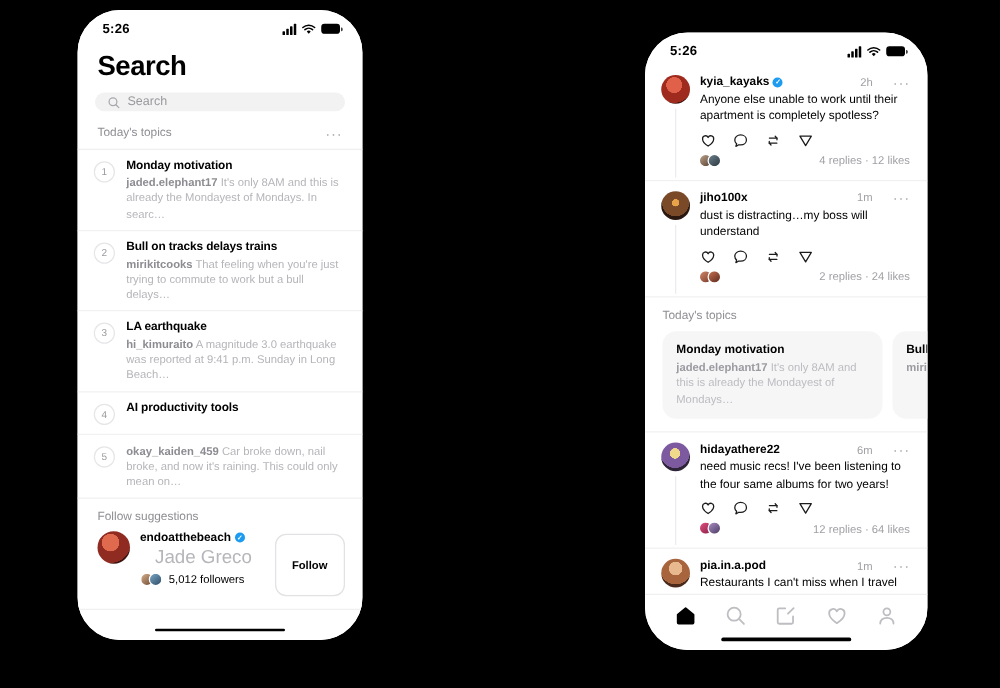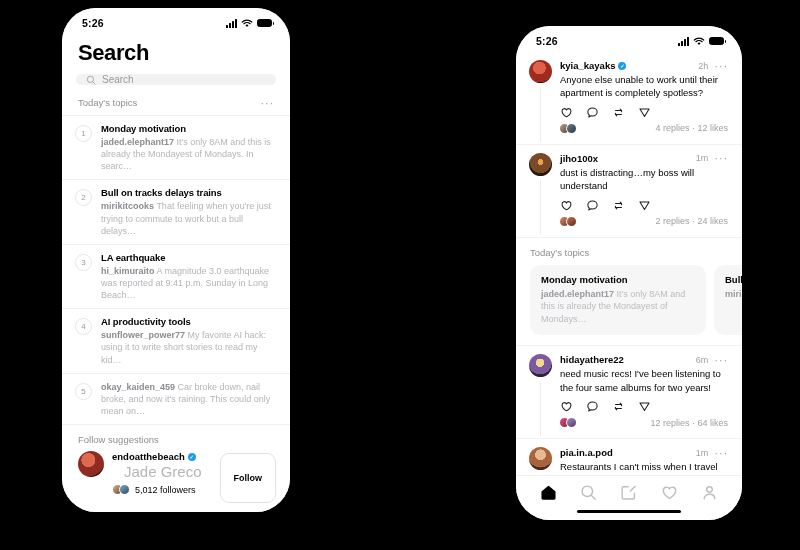--- a/index.html
+++ b/index.html
@@ -96,21 +96,21 @@
 
   
   .feed { flex:1 1 auto; overflow:hidden; }
   .post { padding: 8px 14px 2px 12px; border-bottom:1px solid #f1f1f2; display:flex; gap:8px; position:relative; }
   .post .left-col { display:flex; flex-direction:column; align-items:center; flex:none; width:24px; }
   .av-24 { width:23px; height:23px; }
   .thread-line { width:1px; background:#ececee; flex:1 1 auto; margin-top:4px; min-height:10px; }
   .post-main { flex:1 1 auto; min-width:0; padding-bottom:6px; }
   .post-head { display:flex; align-items:center; gap:3px; }
   .post-user { font-size:9.5px; font-weight:700; color:#000; }
-  .post-meta { margin-left:auto; display:flex; align-items:center; gap:6px; }
+  .post-meta { margin-left:auto; display:flex; align-items:center; gap:16px; }
   .post-time { font-size:9px; color:#a0a0a6; }
   .post-text { font-size:9.5px; color:#000; line-height:1.42; margin-top:2px; }
   .actions { display:flex; gap:13px; margin-top:6px; }
   .act-ico { width:13px; height:13px; display:block; }
   .post-foot { display:flex; align-items:center; gap:6px; padding: 4px 0 2px 0; font-size:9px; color:#a0a0a6;justify-content:space-between; }
   .foot-avs { display:flex; margin-left:-1px; }
   .foot-avs .mini { width:11px;height:11px; }
 
   .topics-strip { padding: 9px 0 10px 0; border-bottom:1px solid #f1f1f2; }
   .topics-strip .lbl { font-size:9.5px; color:#8e8e93; padding: 0 14px 7px 14px; }
@@ -180,21 +180,20 @@
           <div class="rank">3</div>
           <div class="topic-body">
             <div class="topic-title">LA earthquake</div>
             <div class="topic-sub"><span class="user">hi_kimuraito</span> <span>A magnitude 3.0 earthquake was reported at 9:41 p.m. Sunday in Long Beach…</span></div>
           </div>
         </div>
         <div class="topic-row">
           <div class="rank">4</div>
           <div class="topic-body">
             <div class="topic-title">AI productivity tools</div>
-            <div class="topic-sub"><span class="user">sunflower_power77</span> <span>My favorite AI hack: using it to write short stories to read my kid…</span></div>
           </div>
         </div>
         <div class="topic-row">
           <div class="rank">5</div>
           <div class="topic-body">
             <div class="topic-sub"><span class="user">okay_kaiden_459</span> <span>Car broke down, nail broke, and now it's raining. This could only mean on…</span></div>
           </div>
         </div>
       </div>
 

